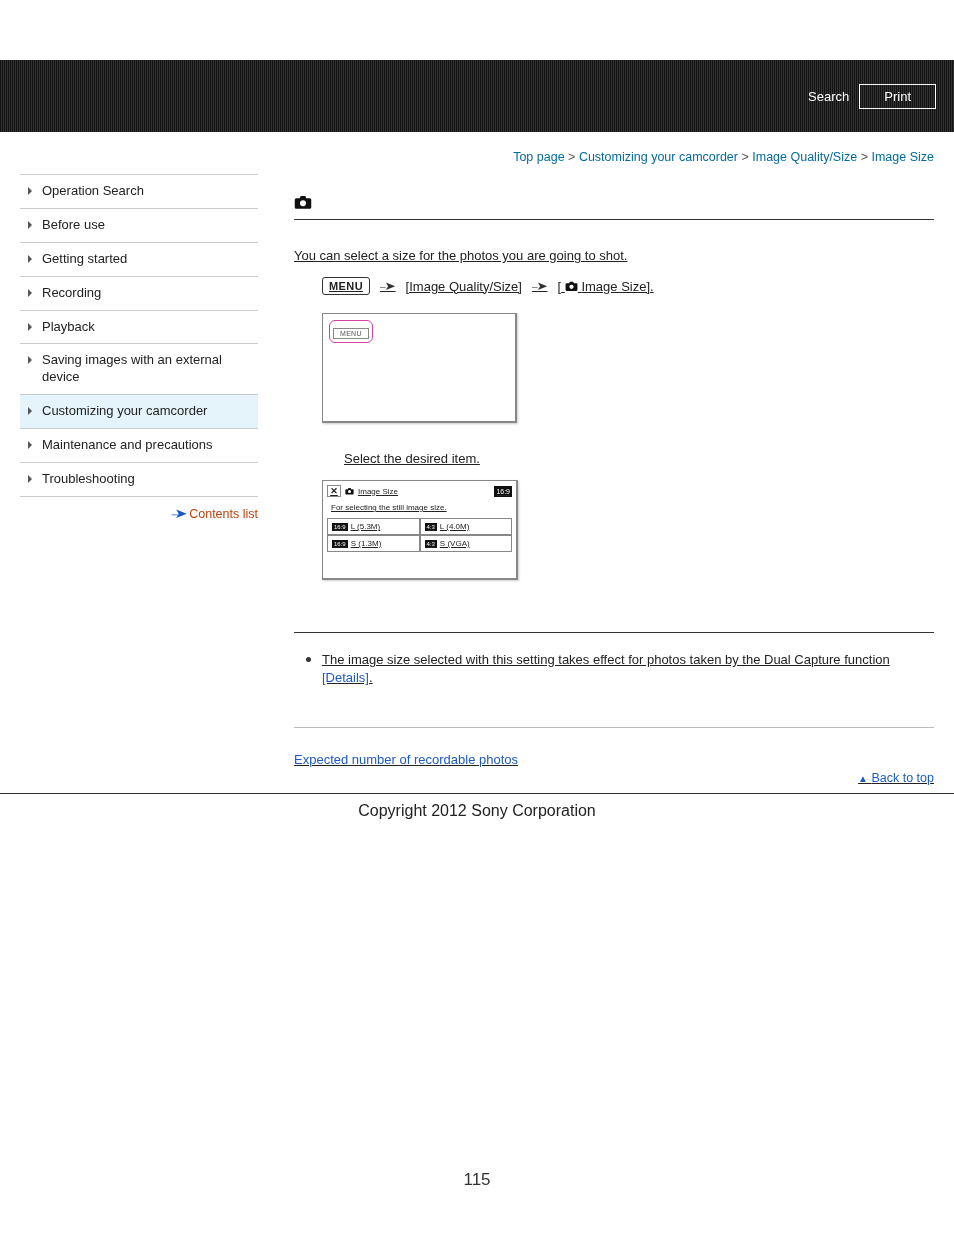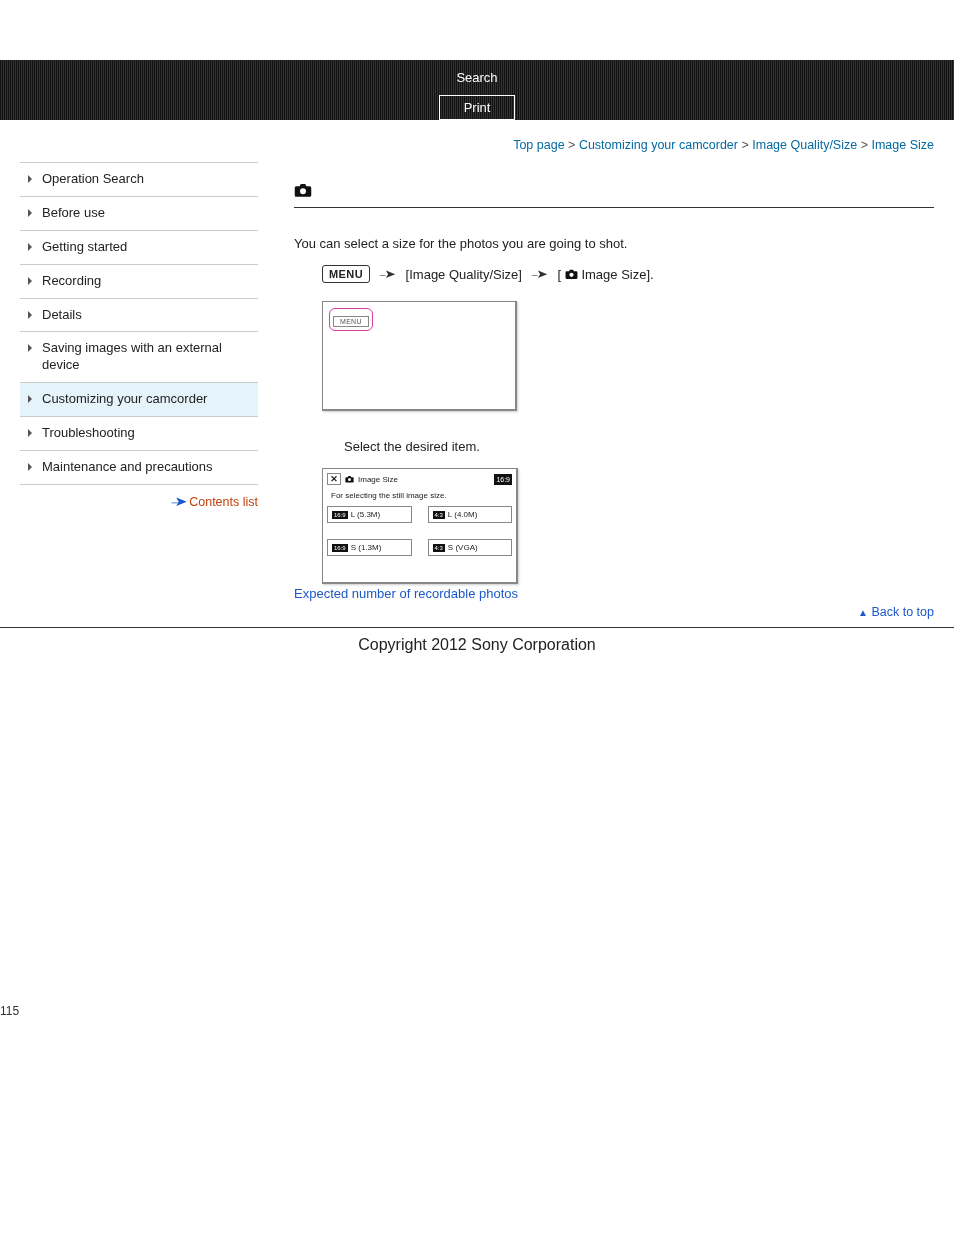--- a/index.html
+++ b/index.html
@@ -1,70 +1,69 @@
 <!DOCTYPE html>
 <html><head>
 <meta charset="utf-8">
 <style>
   * { box-sizing: border-box; margin: 0; padding: 0; }
   body { font-family: Arial, Helvetica, sans-serif; font-size: 13px; color: #222; width: 954px; }
   .header-bar {
-    height: 60px;
+    height: 72px;
     background: repeating-linear-gradient(90deg, #111 0, #111 1px, #333 1px, #333 2px);
     display: flex; justify-content: flex-end; align-items: center; padding: 0 18px; gap: 10px;
     margin-top: 60px;
-    flex-direction: column;
   }
   .header-bar a { color: #fff; font-size: 13px; text-decoration: none; }
   .btn-outline { border: 1px solid #fff; padding: 4px 24px; }
   .breadcrumb { text-align: right; font-size: 12.5px; padding: 18px 20px 0 0; color: #555; }
   .breadcrumb a { color: #0369a1; text-decoration: none; }
   .layout { display: flex; gap: 36px; padding: 10px 20px 0 20px; }
   .sidebar { width: 238px; flex: 0 0 238px; }
   .sidebar ul { list-style: none; }
   .sidebar li { border-top: 1px solid #ccc; padding: 8px 6px 8px 22px; position: relative; line-height: 1.3; }
   .sidebar li:last-child { border-bottom: 1px solid #ccc; }
   .sidebar li::before { content: ""; position: absolute; left: 8px; top: 12px; width: 0; height: 0; border-top: 4px solid transparent; border-bottom: 4px solid transparent; border-left: 4px solid #555; }
   .sidebar li.active { background: #e5f4fb; }
   .sidebar a { color: #222; text-decoration: none; }
   .contents-list { text-align: right; margin-top: 10px; font-size: 12.5px; }
   .contents-list a { color: #c2410c; text-decoration: none; }
   .contents-list .arrow { color: #1b59c9; margin-right: 4px; letter-spacing: -2px; }
-  .main { flex: 1; padding-top: 20px; }
+  .main { flex: 1; padding-top: 20px; text-decoration: underline; }
   .section-head { border-bottom: 1px solid #333; padding-bottom: 6px; margin-bottom: 28px; }
   .cam-icon { width: 18px; height: 16px; }
   .intro { font-size: 13px; margin-bottom: 14px; }
   .menu-line { display: flex; align-items: center; gap: 10px; padding-left: 28px; margin-bottom: 18px; font-size: 13px; }
   .menu-btn { border: 1.5px solid #333; border-radius: 3px; padding: 2px 6px; font-size: 11px; font-weight: bold; letter-spacing: 0.4px; }
   .arrow-svg { font-size: 11px; color: #333; }
   .mini-cam { width: 13px; height: 12px; vertical-align: -1px; display:inline-block; }
   .screen-box { margin-left: 28px; width: 195px; height: 110px; border: 1px solid #888; border-right-width:2px; border-bottom-width:2px; background:#fff; box-shadow:1px 1px 2px rgba(0,0,0,.2); position:relative; padding:6px; }
   .menu-chip { border: 1.5px solid #d640a0; border-radius: 6px; padding: 3px; display:inline-block; }
   .menu-chip-inner { border: 1px solid #888; font-size:7px; padding:1px 6px; color:#555; letter-spacing:0.3px; }
   .step2 { margin: 28px 0 14px 50px; }
   .size-box { margin-left: 28px; width: 196px; border: 1px solid #888; border-right-width:2px; border-bottom-width:2px; background:#fff; box-shadow:1px 1px 2px rgba(0,0,0,.2); padding:4px; font-size:8px; }
   .size-title-row { display:flex; align-items:center; gap:4px; padding:0 0 4px 0; }
   .close-btn { border:1px solid #888; width:14px; height:12px; display:inline-flex; align-items:center; justify-content:center; font-size:9px; font-weight:bold; }
   .size-title-row .cam-sm { width:9px; height:8px; }
   .aspect-badge { margin-left:auto; background:#111; color:#fff; font-size:7px; padding:2px 2px; line-height:1; }
   .size-desc { font-size:8px; padding: 2px 4px 6px 4px; }
-  .opt-grid { display:grid; grid-template-columns: 1fr 1fr; gap:16px; padding-bottom: 22px;}
+  .opt-grid { display:grid; grid-template-columns: 1fr 1fr; gap:0; padding-bottom: 22px;}
   .opt { border:1px solid #888; padding:3px 4px; display:flex; align-items:center; gap:3px; font-size:8px; }
   .aspect-chip { background:#111; color:#fff; font-size:6px; padding:1px 2px; line-height:1; }
   .notes-block { border-top:1px solid #333; border-bottom:1px solid #bbb; margin: 52px 0 24px 0; padding: 18px 0 40px 0; }
   .notes-block ul { list-style: none; padding-left:6px; }
   .notes-block li { position:relative; padding-left:22px; line-height:1.4; }
   .notes-block li::before { content:""; position:absolute; left:6px; top:6px; width:5px; height:5px; background:#333; border-radius:50%; }
   .link { color:#1b59c9; text-decoration:none; }
   .related { margin: 2px 0 0 0; }
   .back-top { text-align:right; font-size:12.5px; padding: 4px 0 6px 0; }
   .back-top .tri { color:#1b59c9; font-size:10px; }
   .footer-divider { border-top:1px solid #333; margin-top:2px; }
   .copyright { text-align:center; font-size:16px; padding: 8px 0 20px 0; }
-  .page-num { font-size:12px; color:#333; margin-top: 330px; padding-bottom:30px;}
+  .page-num { text-align:center; font-size:17px; color:#333; margin-top: 330px; padding-bottom:30px;}
 </style>
 </head>
 <body>
 
 <div class="header-bar">
   <a href="#">Search</a>
   <a href="#" class="btn-outline">Print</a>
 </div>
 
 <div class="breadcrumb">
@@ -77,25 +76,25 @@
   <a href="#">Image Size</a>
 </div>
 
 <div class="layout">
   <nav class="sidebar">
     <ul>
       <li><a>Operation Search</a></li>
       <li><a>Before use</a></li>
       <li><a>Getting started</a></li>
       <li><a>Recording</a></li>
-      <li><a>Details</a></li>
+      <li><a>Playback</a></li>
       <li><a>Saving images with an external device</a></li>
       <li class="active"><a>Customizing your camcorder</a></li>
+      <li><a>Maintenance and precautions</a></li>
       <li><a>Troubleshooting</a></li>
-      <li><a>Maintenance and precautions</a></li>
     </ul>
     <div class="contents-list">
       <span class="arrow">⎯➤</span><a href="#">Contents list</a>
     </div>
   </nav>
 
   <main class="main">
     <div class="section-head">
       <svg class="cam-icon" viewBox="0 0 24 20">
           <path fill="#111" d="M9 2l-1.5 3H3a2 2 0 0 0-2 2v10a2 2 0 0 0 2 2h18a2 2 0 0 0 2-2V7a2 2 0 0 0-2-2h-4.5L15 2H9zm3 5.5a4 4 0 1 1 0 8 4 4 0 0 1 0-8z"></path>
@@ -149,20 +148,28 @@
             <span class="aspect-chip">16:9</span>
             <span>S (1.3M)</span>
           </div>
         <div class="opt">
             <span class="aspect-chip">4:3</span>
             <span>S (VGA)</span>
           </div>
       </div>
     </div>
 
+    <div class="notes-block">
+      <ul>
+        <li>
+          <span>The image size selected with this setting takes effect for photos taken by the Dual Capture function </span>
+          <a href="#" class="link">[Details]</a><span>.</span>
+        </li>
+      </ul>
+    </div>
 
     <div class="related">
       <a href="#" class="link">Expected number of recordable photos</a>
     </div>
 
     <div class="back-top">
       <span class="tri">▲</span>
       <a href="#" class="link">Back to top</a>
     </div>
   </main>

